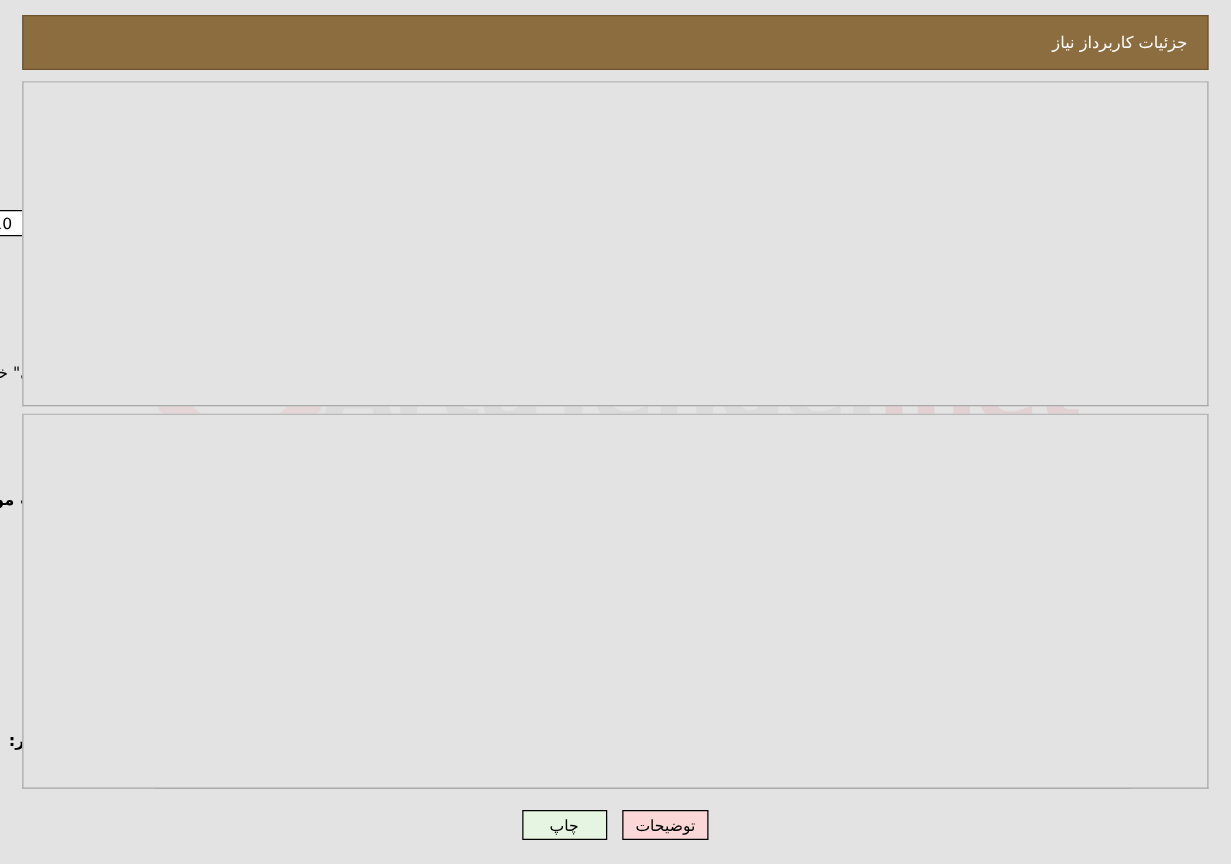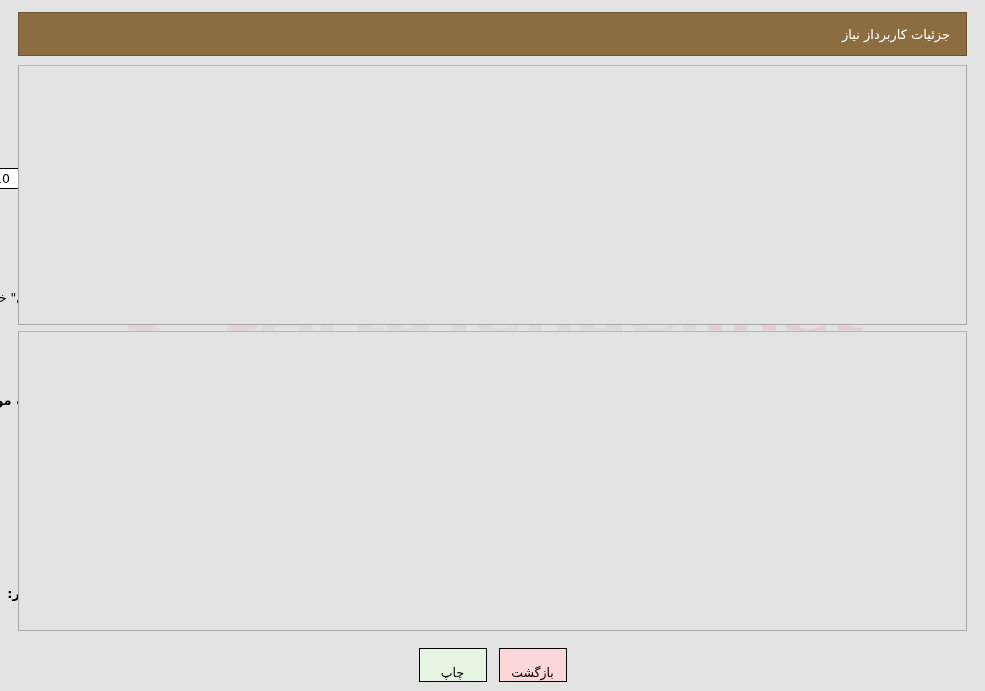--- a/index.html
+++ b/index.html
@@ -343,21 +343,21 @@
     gap: 12px;
     z-index: 3;
   }
   .btn {
     border: 1px solid #000;
     height: 24px;
     min-width: 68px;
     font-size: 12.5px;
     font-family: "DejaVu Sans", "Liberation Sans", sans-serif;
     cursor: pointer;
-    padding: 16px 10px;
+    padding: 3px 10px;
     color: #000;
   }
   .btn-back  { background: #fbd7d7; }
   .btn-print { background: #e6f5e2; }
 </style>
 </head>
 <body>
 
 <div class="page">
 
@@ -464,17 +464,17 @@
         <td>1</td>
         <td>1402/12/20</td>
       </tr>
     </tbody>
   </table>
 
   <div id="lbl-buyernotes">توضیحات خریدار:</div>
   <textarea id="ta-buyernotes" readonly="" style="">کارشناس :09133979954</textarea>
 
   <div id="footer-buttons">
-    <button class="btn btn-back">بازگشت</button>
+    <button class="btn btn-back">توضیحات</button>
     <button class="btn btn-print">چاپ</button>
   </div>
 
 </div>
 
 </body></html>

